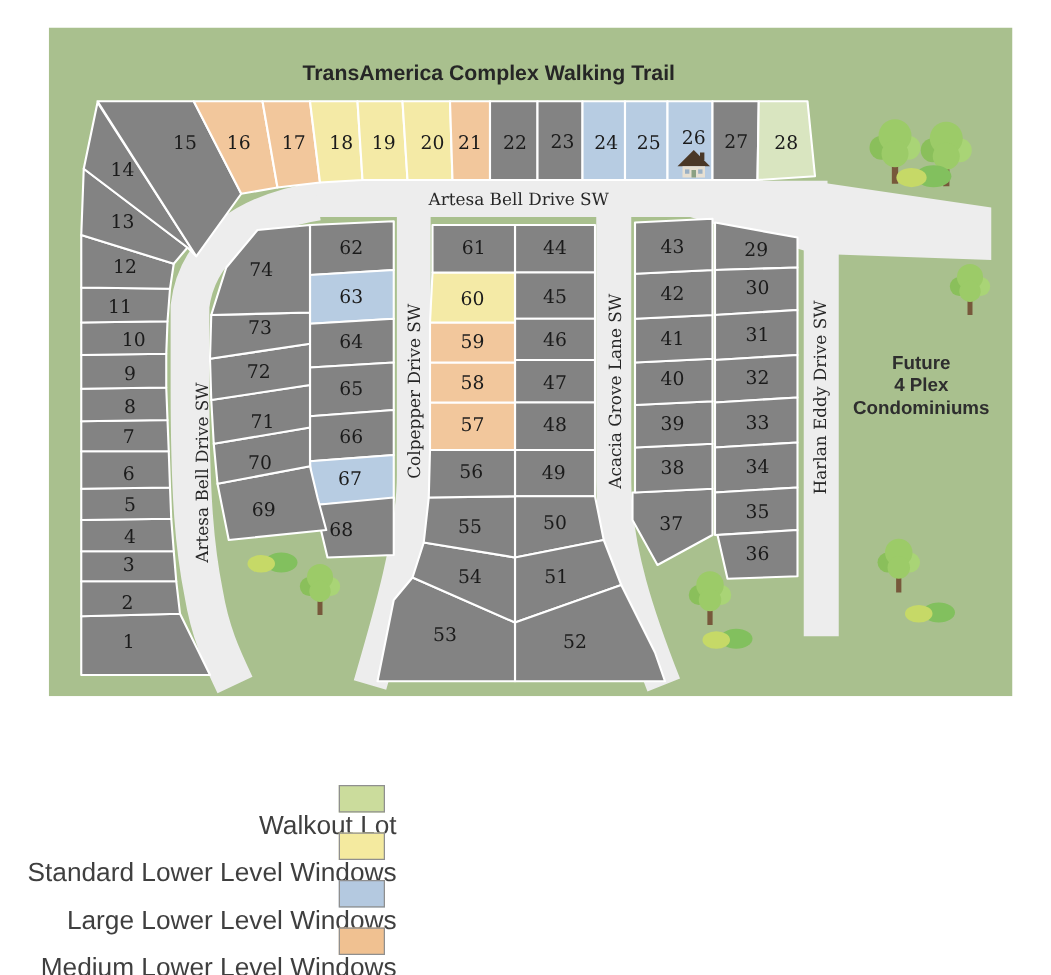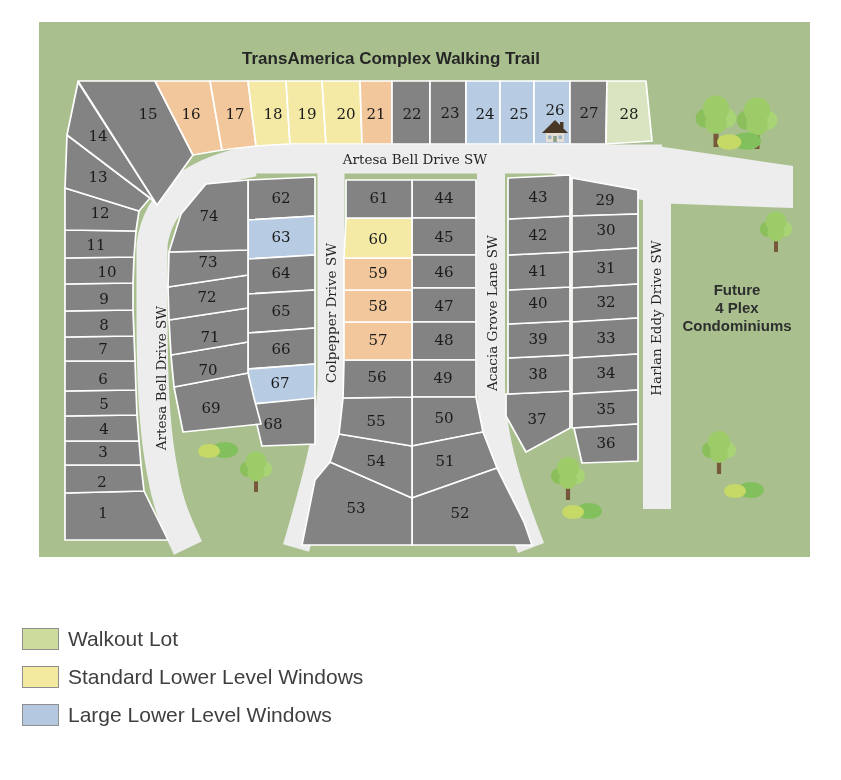--- a/index.html
+++ b/index.html
@@ -7,21 +7,21 @@
   .map-wrap{position:absolute;left:39px;top:22px;width:771px;height:535px;}
   svg{display:block;}
   .lot{stroke:#ffffff;stroke-width:1.7;stroke-linejoin:round;}
   .lot-num{font-family:"DejaVu Serif","Liberation Serif",serif;font-size:15px;fill:#1b1b1b;text-anchor:middle;}
   .street{font-family:"DejaVu Serif","Liberation Serif",serif;font-size:13.5px;fill:#262626;text-anchor:middle;}
   .map-title{font-family:"Liberation Sans",sans-serif;font-weight:700;font-size:17px;fill:#262626;text-anchor:middle;}
   .future{font-family:"Liberation Sans",sans-serif;font-weight:700;font-size:15px;fill:#2e2e2e;text-anchor:middle;}
   .road{fill:none;stroke:#ededed;}
   .road-fill{fill:#ededed;stroke:none;}
   .legend{position:absolute;left:22px;top:628px;}
-  .legend-row{display:flex;align-items:flex-end;height:22px;margin-bottom:16px;}
+  .legend-row{display:flex;align-items:flex-end;height:22px;margin-bottom:16px;flex-direction:column;}
   .swatch{width:37px;height:22px;border:1px solid #8f8f8f;box-sizing:border-box;margin-right:9px;flex:0 0 auto;}
   .legend-label{font-size:21px;color:#3f3f3f;line-height:22px;white-space:nowrap;}
 </style>
 </head>
 <body>
 
 <div class="page">
   <div class="map-wrap">
     <svg width="771" height="535" viewBox="39 22 771 535" xmlns="http://www.w3.org/2000/svg">
       <rect x="39" y="22" width="771" height="535" fill="#a9c08e"></rect>
@@ -280,14 +280,18 @@
       <div class="legend-label">Walkout Lot</div>
     </div>
     <div class="legend-row">
       <div class="swatch" style="background: rgb(244, 234, 159);"></div>
       <div class="legend-label">Standard Lower Level Windows</div>
     </div>
     <div class="legend-row">
       <div class="swatch" style="background: rgb(180, 201, 224);"></div>
       <div class="legend-label">Large Lower Level Windows</div>
     </div>
+    <div class="legend-row">
+      <div class="swatch" style="background: rgb(240, 193, 145);"></div>
+      <div class="legend-label">Medium Lower Level Windows</div>
+    </div>
   </div>
 </div>
 
 </body></html>

